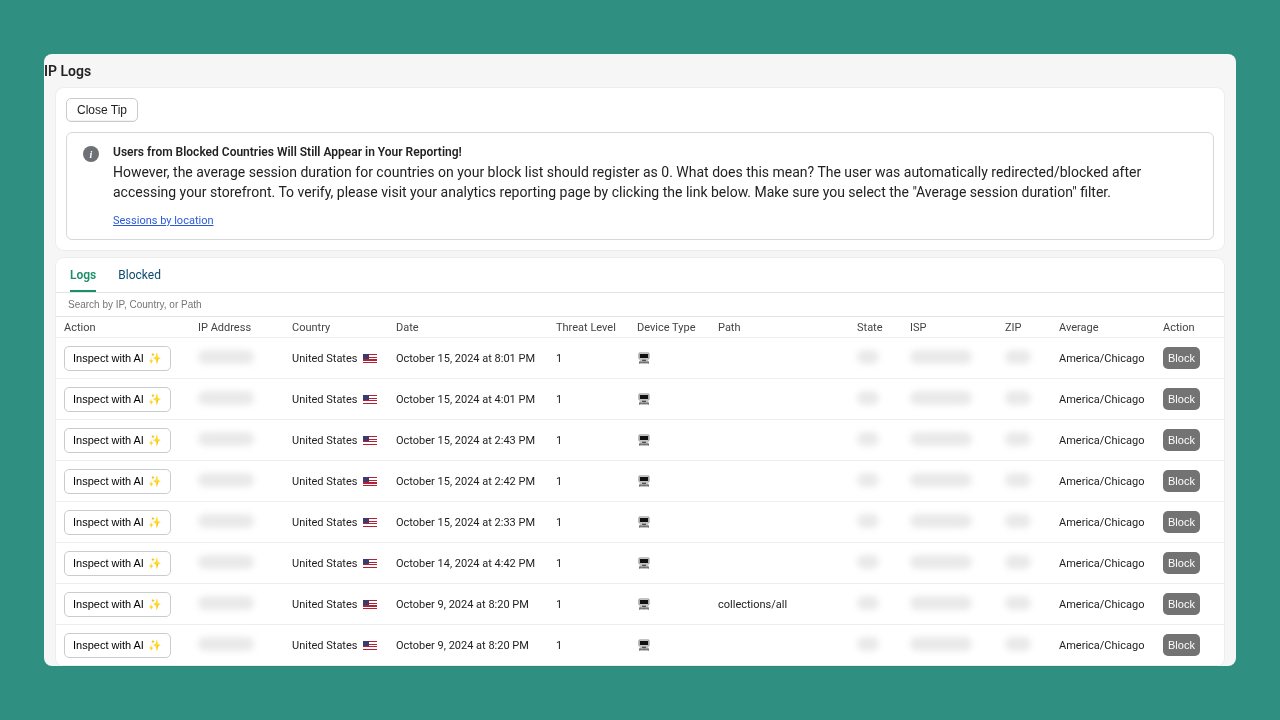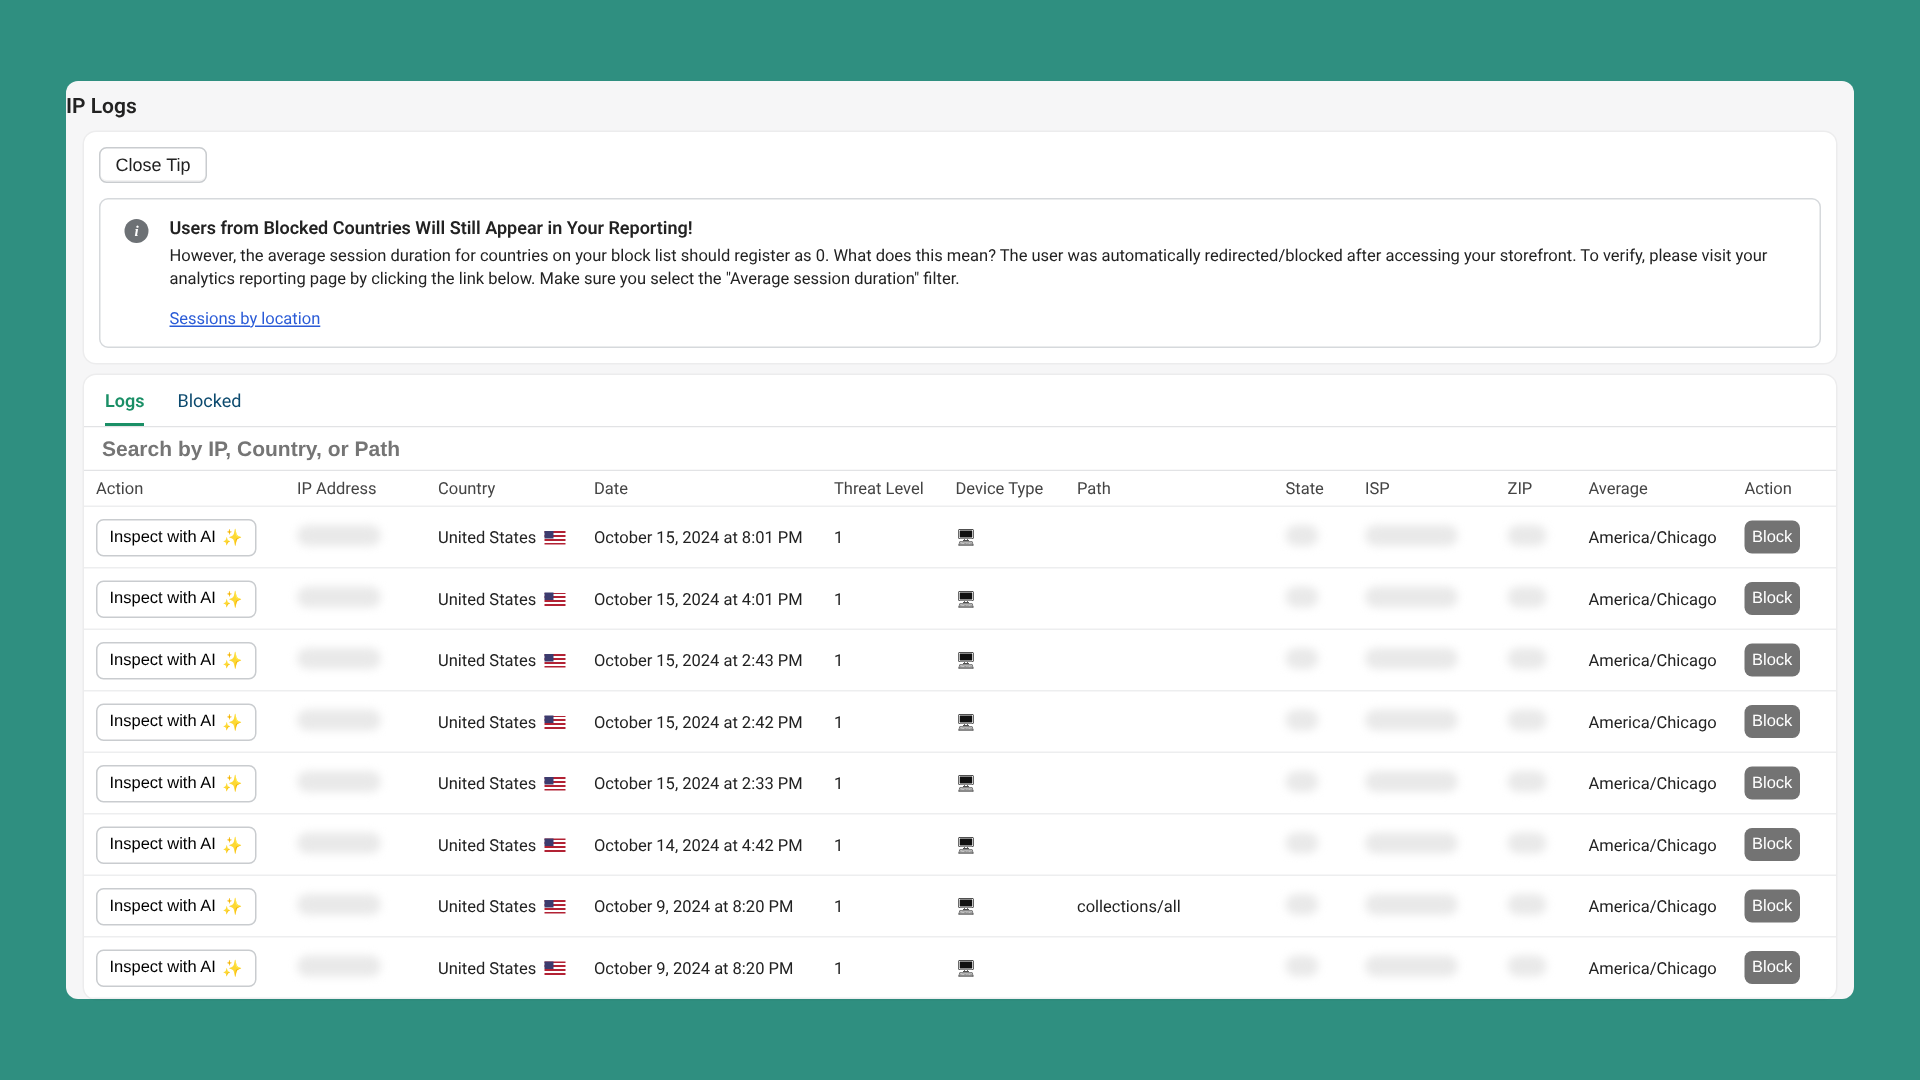--- a/index.html
+++ b/index.html
@@ -66,21 +66,21 @@
   align-items: center;
   justify-content: center;
   font-style: italic;
   font-weight: 600;
   font-family: Georgia, serif;
   font-size: 10px;
   flex: 0 0 16px;
   margin-top: 1px;
 }
 .banner-title { font-size: 12px; font-weight: 600; margin-bottom: 4px; }
-.banner-body { font-size: 11px; color: #222; line-height: 1.4; }
+.banner-body { font-size: 14px; color: #222; line-height: 1.4; }
 .banner-link { display:inline-block; margin-top: 12px; color: #2a5bd7; text-decoration: underline; font-size: 11px; }
 .main-card {
   background:#fff;
   border-radius:8px;
   margin: 0 12px;
   flex: 1 1 auto;
   display:flex;
   flex-direction:column;
   overflow:hidden;
   box-shadow: 0 0 0 1px rgba(0,0,0,.04);
@@ -98,24 +98,23 @@
   cursor:pointer;
   border-bottom:2px solid transparent;
 }
 .tab.active { color:#1a8f66; font-weight:600; border-bottom-color:#1a8f66; }
 .search-row { border-bottom:1px solid #e2e3e5; }
 .search-input {
   width:100%;
   border:0;
   outline:0;
   padding:6px 12px;
-  font-size:14px;
+  font-size:10px;
   color:#6d7175;
   background:#fff;
-  font-weight:bold;
 }
 .table { display:flex; flex-direction:column; flex:1; overflow:hidden; }
 .thead, .trow {
   display:grid;
   grid-template-columns: 134px 94px 104px 160px 81px 81px 139px 53px 95px 54px 104px 68px;
   align-items:center;
   padding: 0 8px;
   border-bottom:1px solid #edeeef;
 }
 .thead {

